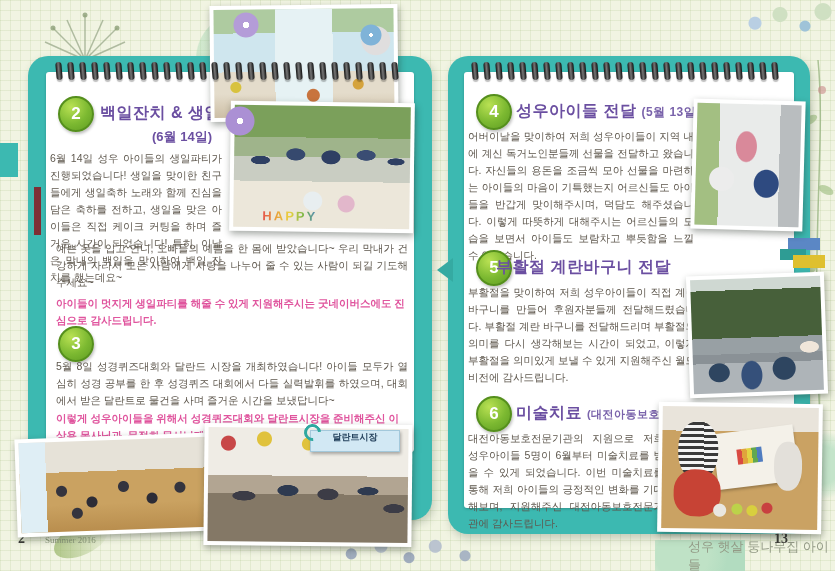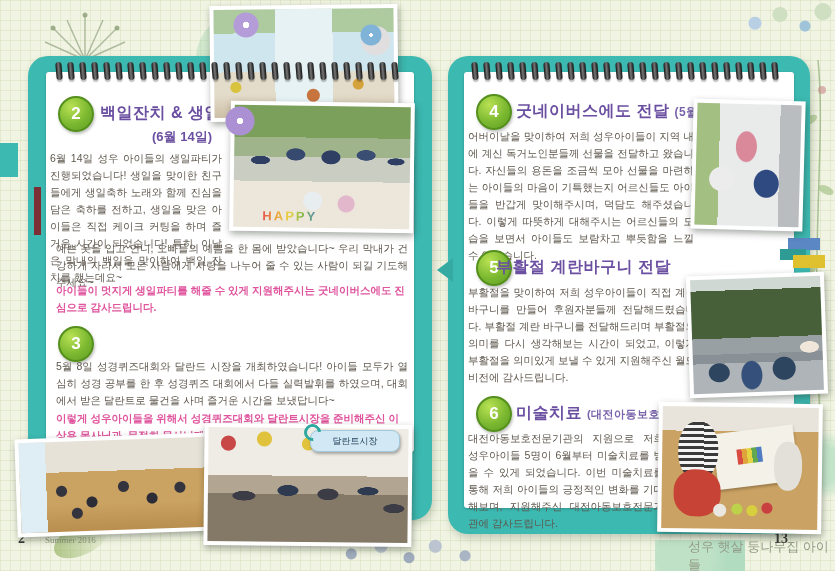--- a/index.html
+++ b/index.html
@@ -22,22 +22,22 @@
     background:radial-gradient(circle at 35% 28%, #b9e153, #7cb931 55%, #5e9c22);
     border:2px solid #558f1d;color:#fff;font-weight:bold;font-size:17px;
     display:flex;align-items:center;justify-content:center;box-shadow:1px 2px 3px rgba(0,0,0,.25);}
   .sec-title{position:absolute;z-index:2;font-weight:bold;color:#6b4fa1;font-size:16px;letter-spacing:.5px;white-space:nowrap;}
   .sec-subtitle{font-weight:bold;color:#7a63ab;font-size:12px;}
   .sec-subtitle-line{position:absolute;z-index:2;font-weight:bold;color:#6b4fa1;font-size:13px;}
   .body-text{position:absolute;z-index:2;color:#5e574d;font-size:10.5px;line-height:1.62;text-align:justify;}
   .thanks-text{position:absolute;z-index:2;color:#e0559e;font-weight:bold;font-size:10.5px;line-height:1.62;}
   .photo{position:absolute;background:#fff;padding:4px;box-shadow:1px 3px 7px rgba(30,40,30,.4);z-index:3;}
   .photo-inner{width:100%;height:100%;position:relative;overflow:hidden;}
-  .badge{position:absolute;z-index:5;background:#d2e8f4;border:1px solid #a3c8db;border-radius:8px;
-    display:flex;align-items:center;justify-content:center;font-size:9px;font-weight:normal;color:#24415c;
+  .badge{position:absolute;z-index:5;background:#d2e8f4;border:1px solid #a3c8db;border-radius:0;
+    display:flex;justify-content:center;font-size:9px;font-weight:bold;color:#24415c;
     box-shadow:1px 2px 3px rgba(0,0,0,.3);}
   .swirl{position:absolute;left:-7px;top:-7px;width:11px;height:11px;border:3px solid #2fa8a0;
     border-right-color:transparent;border-radius:50%;transform:rotate(40deg);background:transparent;}
   .footer-num{position:absolute;z-index:2;font-family:"Liberation Serif","DejaVu Serif",serif;font-weight:bold;font-size:14px;color:#3c3c38;}
   .footer-label{position:absolute;z-index:2;font-size:9px;color:#8d9a7c;}
   .footer-label-small{position:absolute;z-index:2;font-size:13px;color:#939a86;}
   .happy{position:absolute;left:18%;bottom:6%;font-weight:bold;font-size:13px;letter-spacing:2px;
     background:linear-gradient(90deg,#e5534b,#e8a13c,#ead23f,#7ab648,#4f86c6);
     -webkit-background-clip:text;background-clip:text;color:transparent;z-index:2;}
   .fig{position:absolute;border-radius:45%;}
@@ -148,21 +148,21 @@
       <div class="spiral-loop"></div>
     </div>
 
   <div class="sec-circle" style="left:58px;top:96px;">
       <span>2</span>
     </div>
   <div class="sec-title" style="left:100px;top:103px;">백일잔치 &amp; 생일파티</div>
   <div class="sec-subtitle-line" style="left:152px;top:128px;">(6월 14일)</div>
   <div class="body-text" style="left:42px;top:150px;width:172px;margin-left:8px;">6월 14일 성우 아이들의 생일파티가 진행되었습니다! 생일을 맞이한 친구들에게 생일축하 노래와 함께 진심을 담은 축하를 전하고, 생일을 맞은 아이들은 직접 케이크 커팅을 하며 즐거운 시간이 되었습니다! 특히, 이날은 막내의 백일을 맞이하여 백일 잔치를 했는데요~</div>
   <div class="body-text" style="left:56px;top:240px;width:352px;">예쁜 옷을 입고 언니, 오빠들의 예쁨을 한 몸에 받았습니다~ 우리 막내가 건강하게 자라서 모든 사람에게 사랑을 나누어 줄 수 있는 사람이 되길 기도해주세요~</div>
-  <div class="thanks-text" style="left:56px;top:282px;width:352px;">아이들이 멋지게 생일파티를 해줄 수 있게 지원해주시는 굿네이버스에도 진심으로 감사드립니다.</div>
+  <div class="thanks-text" style="left:56px;top:295px;width:352px;">아이들이 멋지게 생일파티를 해줄 수 있게 지원해주시는 굿네이버스에도 진심으로 감사드립니다.</div>
 
   <div class="sec-circle" style="left:58px;top:326px;">
       <span>3</span>
     </div>
   <div class="body-text" style="left:56px;top:358px;width:352px;">5월 8일 성경퀴즈대회와 달란드 시장을 개최하였습니다! 아이들 모두가 열심히 성경 공부를 한 후 성경퀴즈 대회에서 다들 실력발휘를 하였으며, 대회에서 받은 달란트로 물건을 사며 즐거운 시간을 보냈답니다~</div>
   <div class="thanks-text" style="left:56px;top:410px;width:352px;">이렇게 성우아이들을 위해서 성경퀴즈대회와 달란트시장을 준비해주신 이상용 목사님과, 문정희 목사님께 감사드립니다!</div>
 
   <div class="photo" style="left:210px;top:5px;width:180px;height:108px;transform:rotate(-.6deg);">
     <div class="photo-inner" style="
       background:
@@ -256,21 +256,21 @@
       <div class="spiral-loop"></div>
       <div class="spiral-loop"></div>
     </div>
   <div class="deco" style="left:437px;top:258px;width:0;height:0;z-index:2;
        border-top:12px solid transparent;border-bottom:12px solid transparent;border-right:16px solid #35aaa2;"></div>
 
   <div class="sec-circle" style="left:476px;top:94px;">
       <span>4</span>
     </div>
   <div class="sec-title" style="left:516px;top:101px;">
-    <span>굿네이버스에도 전달</span>
+    <span>성우아이들 전달</span>
     <span class="sec-subtitle">(5월 13일)</span>
   </div>
   <div class="body-text" style="left:468px;top:128px;width:226px;">어버이날을 맞이하여 저희 성우아이들이 지역 내에 계신 독거노인분들께 선물을 전달하고 왔습니다. 자신들의 용돈을 조금씩 모아 선물을 마련하는 아이들의 마음이 기특했는지 어르신들도 아이들을 반갑게 맞이해주시며, 덕담도 해주셨습니다. 이렇게 따뜻하게 대해주시는 어르신들의 모습을 보면서 아이들도 보람차고 뿌듯함을 느낄 수 있었습니다.</div>
 
   <div class="sec-circle" style="left:476px;top:250px;">
       <span>5</span>
     </div>
   <div class="sec-title" style="left:496px;top:257px;">
     <span>부활절 계란바구니 전달</span>
   </div>

